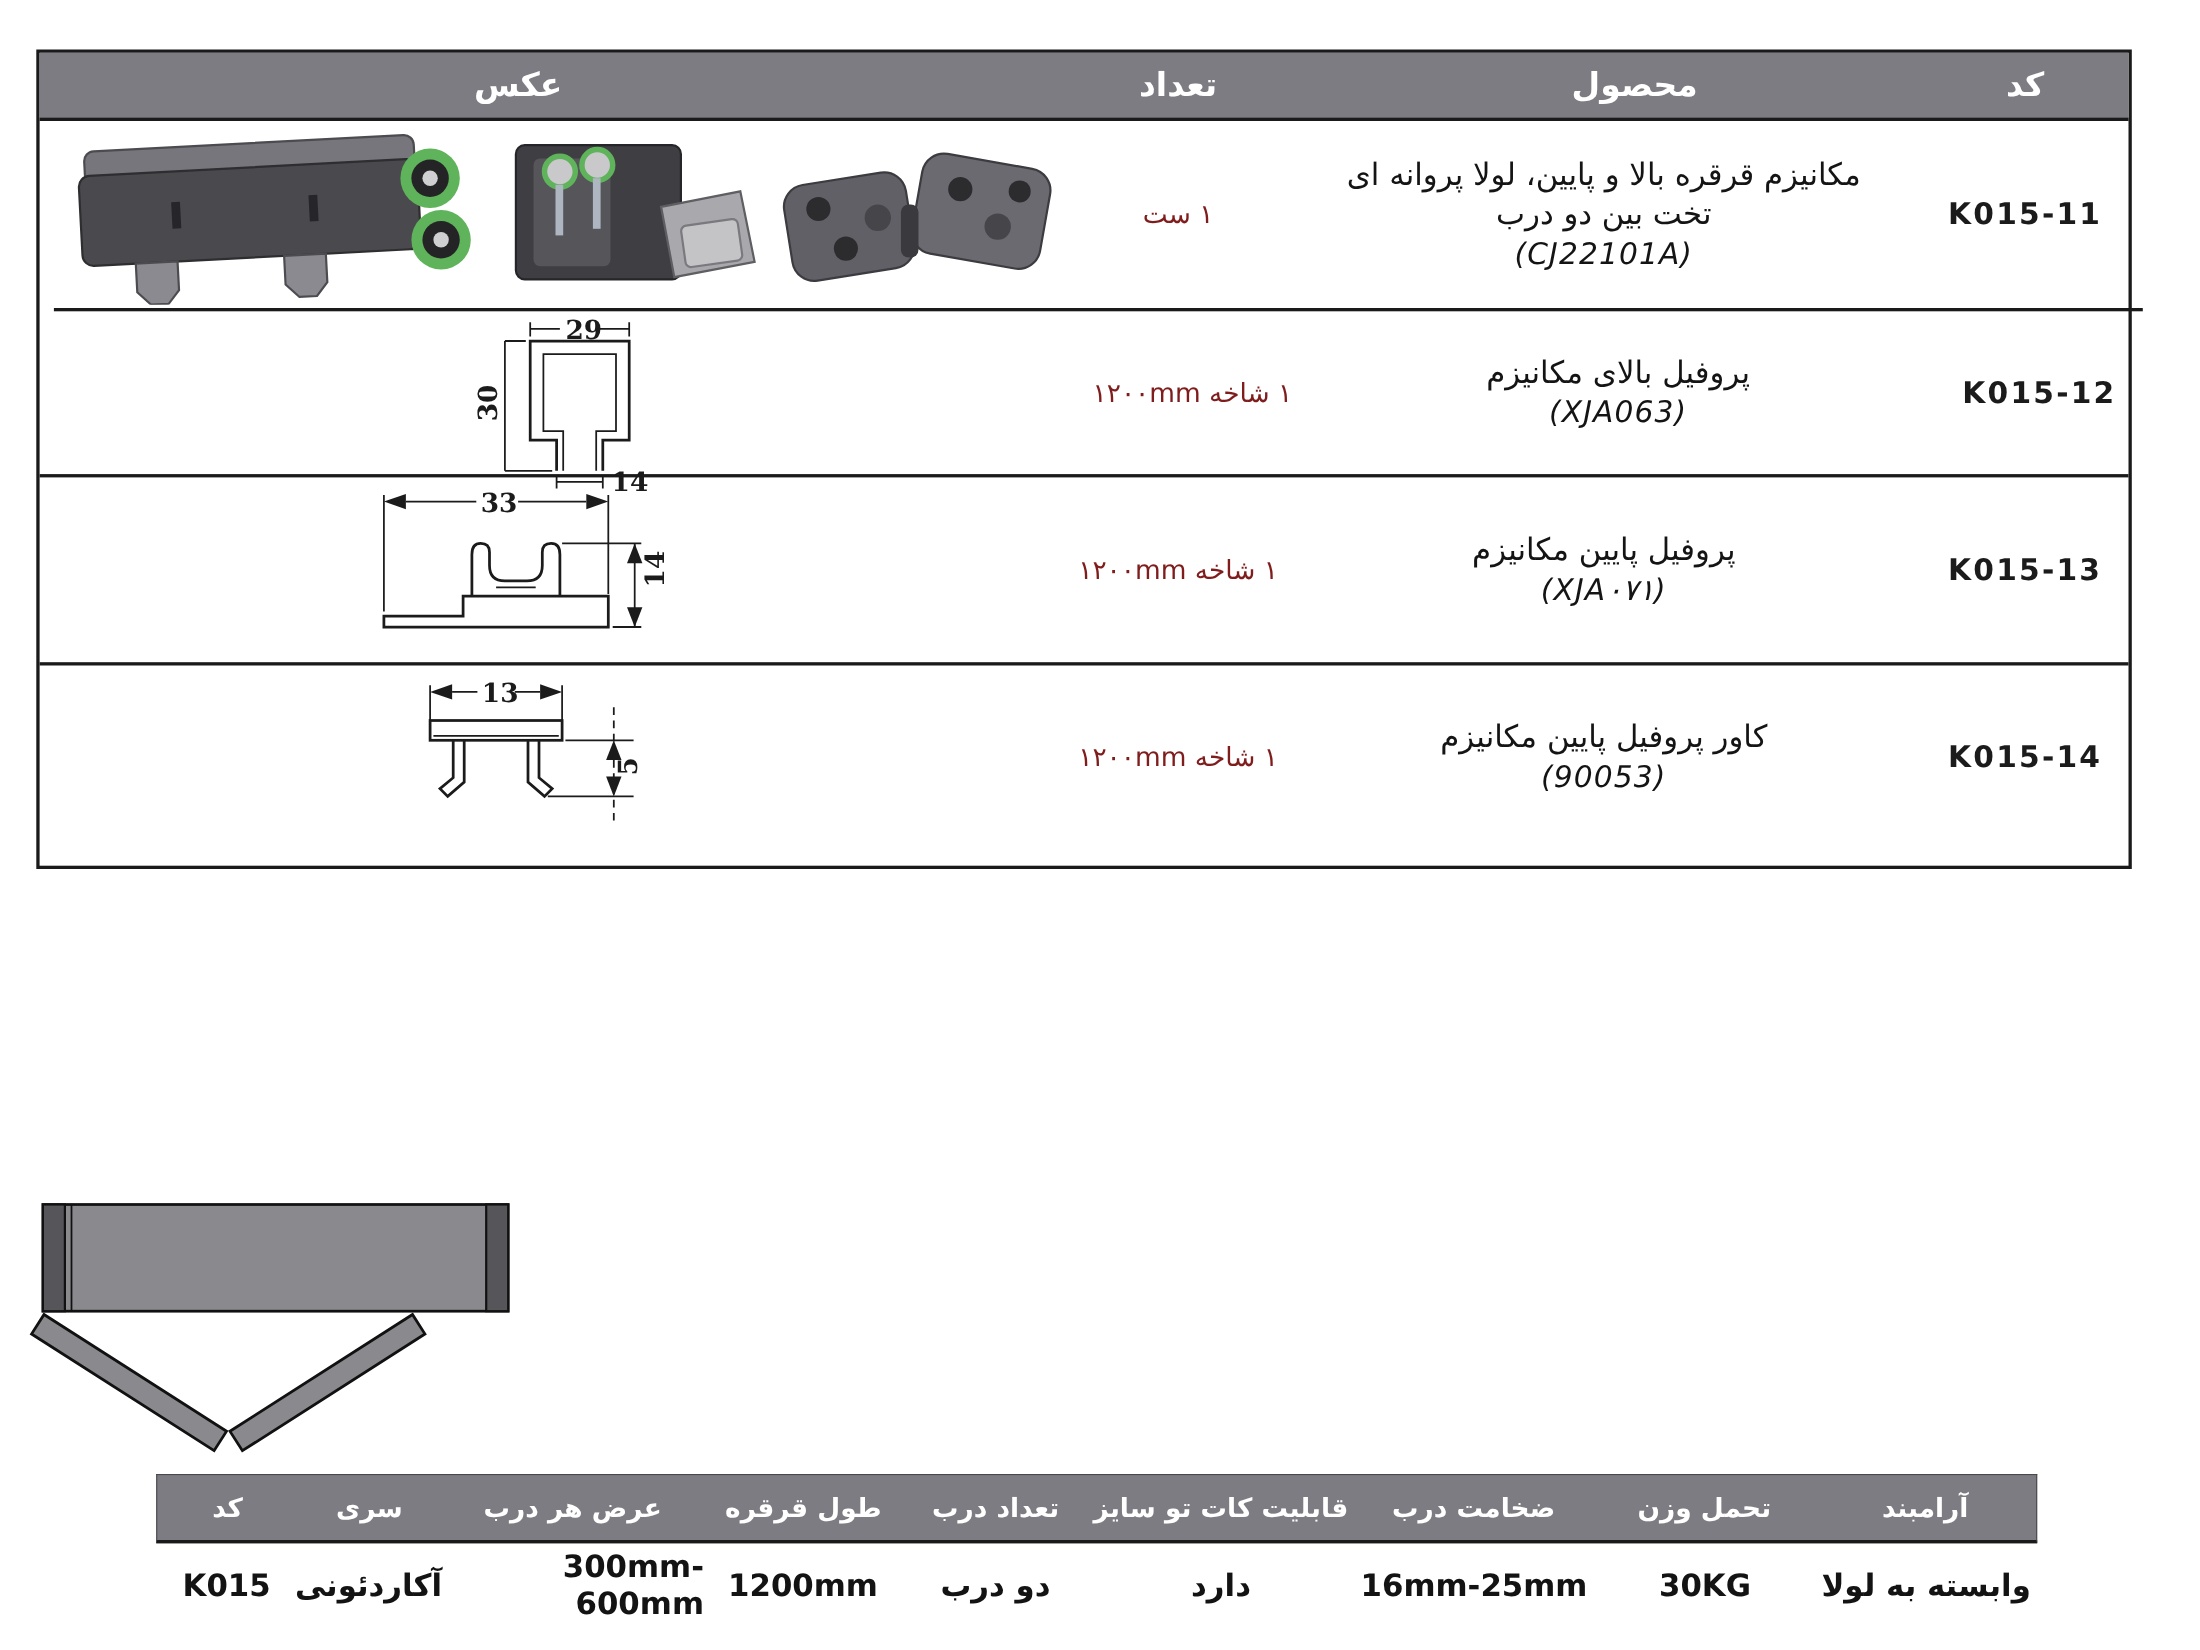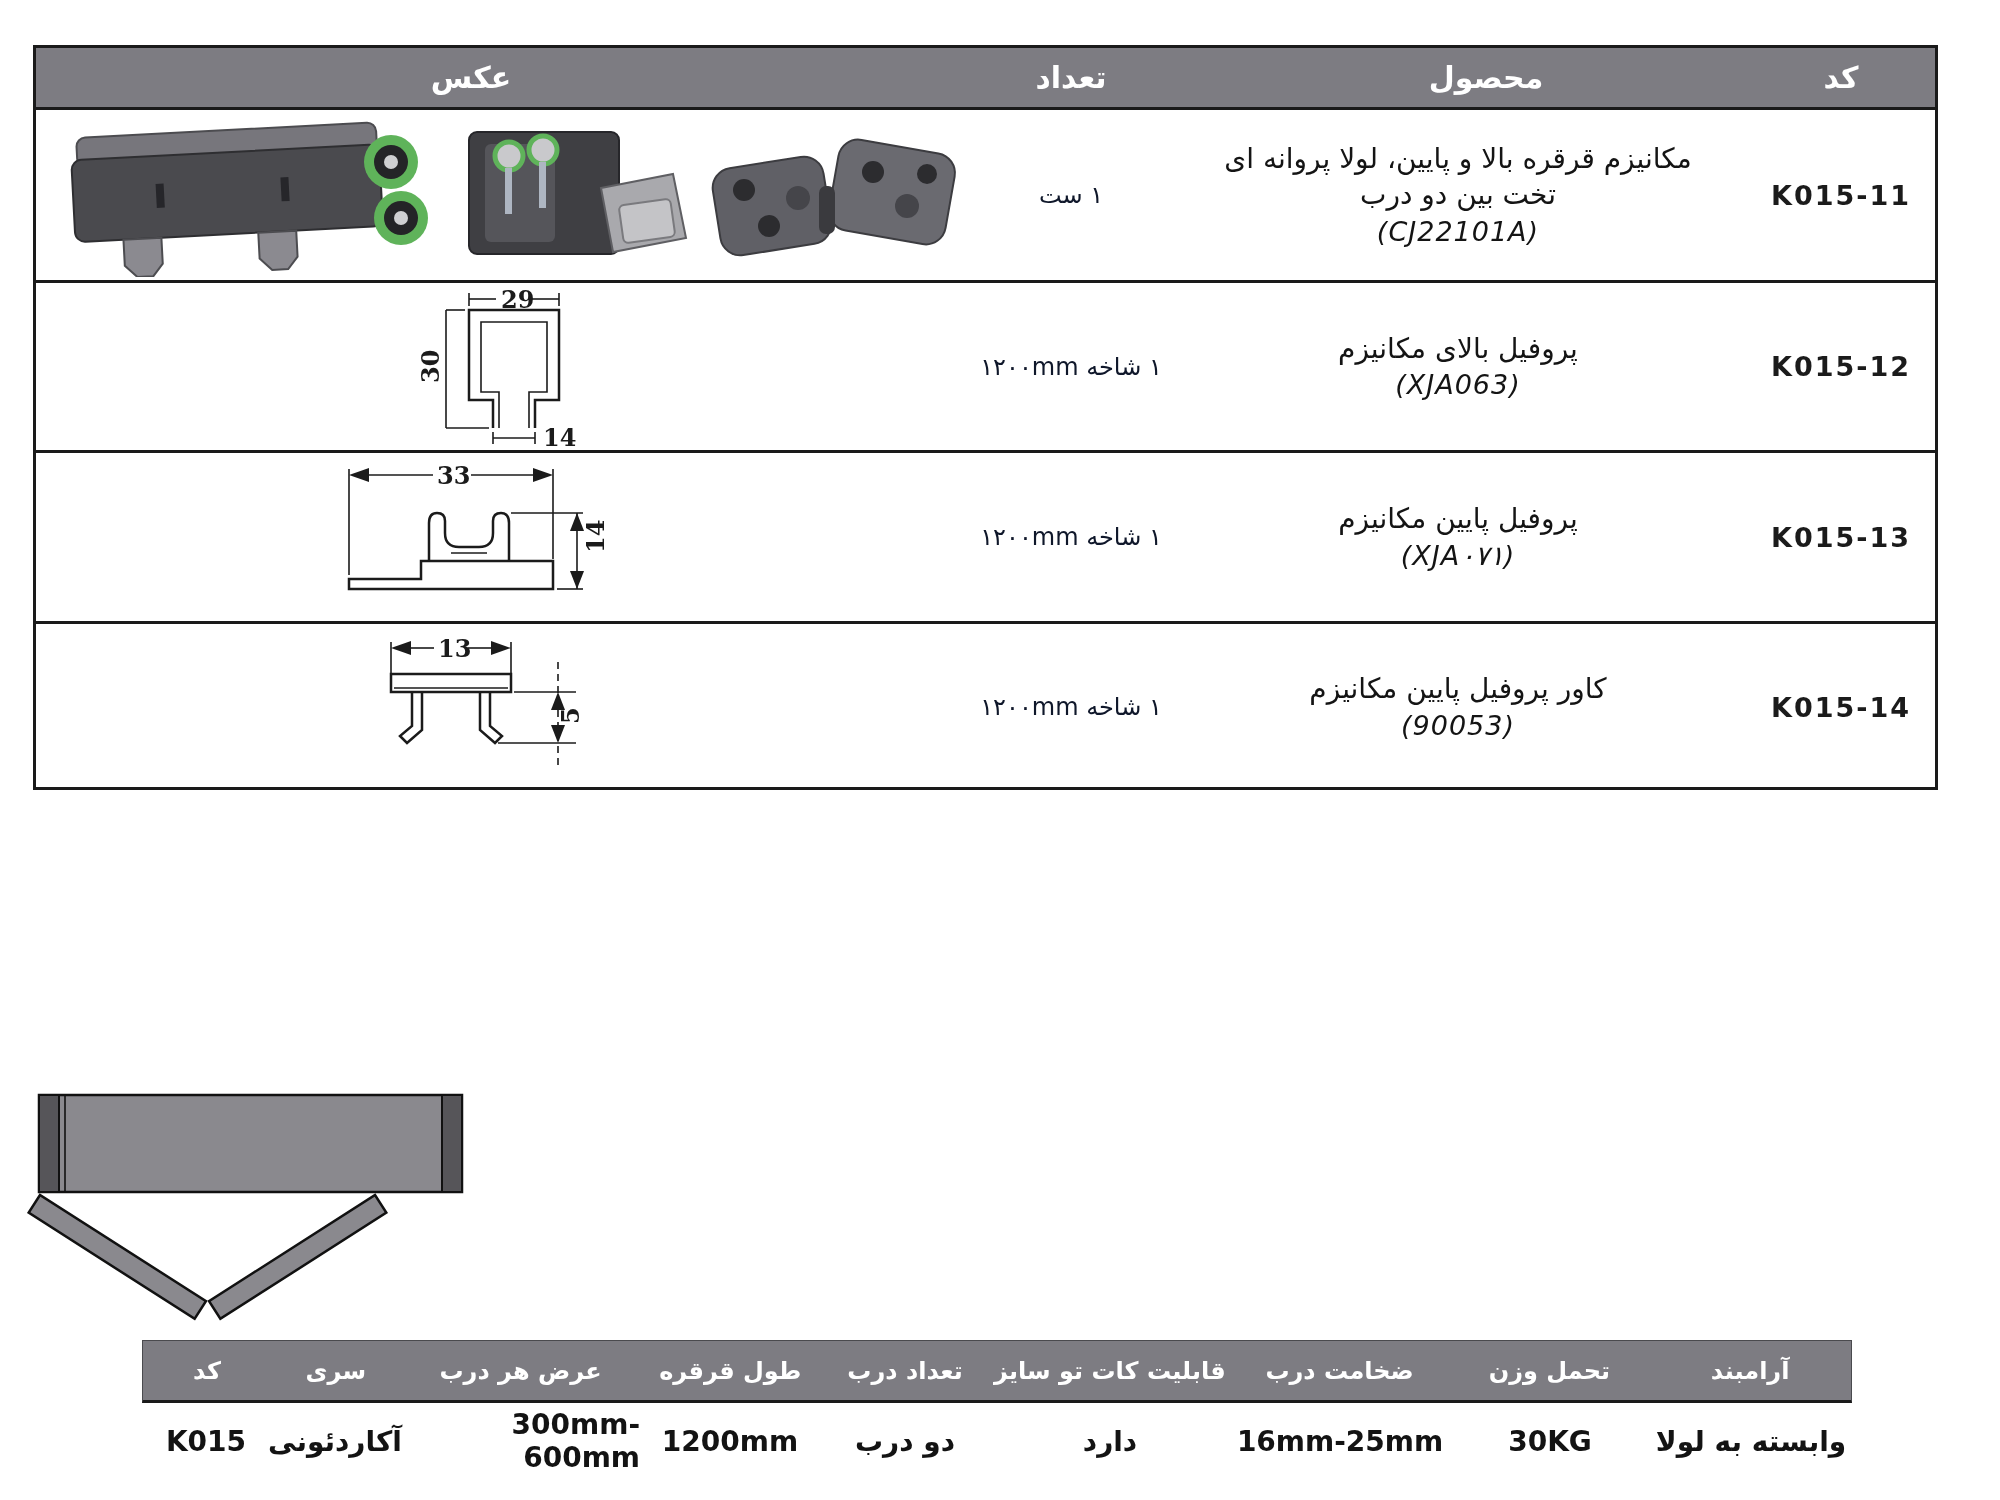--- a/index.html
+++ b/index.html
@@ -13,32 +13,32 @@
                border-bottom:3px solid #1a1a1a; }
   .mt-header .hlabel { position:absolute; top:0; height:59px; line-height:59px;
                color:#ffffff; font-weight:bold; font-size:30px; text-align:center; }
   .hl-photo   { left:0;      width:870px; }
   .hl-qty     { left:880px;  width:310px; }
   .hl-product { left:1195px; width:510px; }
   .hl-code    { left:1710px; width:190px; }
 
   .mt-row { position:relative; width:100%; }
   .mt-row + .mt-row { border-top:3px solid #1a1a1a; }
-  .r1 { height:170px; } .r2 { height:170px; } .r3 { height:171px; } .r4 { height:169px; }
+  .r1 { height:170px; } .r2 { height:151px;margin-left:13px; } .r3 { height:171px; } .r4 { height:169px; }
 
   .cell-code { position:absolute; left:1710px; width:190px; top:0; bottom:0;
                display:flex; align-items:center; justify-content:center;
                font-weight:bold; font-size:27px; letter-spacing:2px; color:#1b1b1b; }
   .cell-product { position:absolute; left:1127px; width:590px; top:0; bottom:0;
                display:flex; flex-direction:column; align-items:center; justify-content:center;
                direction:rtl; text-align:left; font-size:28px; line-height:1.3; color:#141414; }
   .cell-product .latin { font-size:27px; letter-spacing:1px;font-style:italic; }
   .cell-qty { position:absolute; left:880px; width:310px; top:0; bottom:0;
                display:flex; align-items:center; justify-content:center;
-               direction:rtl; font-size:24px; color:#0f172a; }
+               direction:rtl; font-size:24px; color:#7f1d1d; }
   .cell-art { position:absolute; top:0; bottom:0; }
 
   
   .tline { stroke:#1b1b1b; stroke-width:2.5; fill:none; }
   .thin  { stroke:#1b1b1b; stroke-width:1.6; fill:none; }
   .dimtx { fill:#1b1b1b; font-weight:bold; font-size:24px; font-family:"DejaVu Serif", serif; }
   .arr   { fill:#1b1b1b; stroke:none; }
 
   
   .door-diagram { position:absolute; left:25px; top:1080px; }

